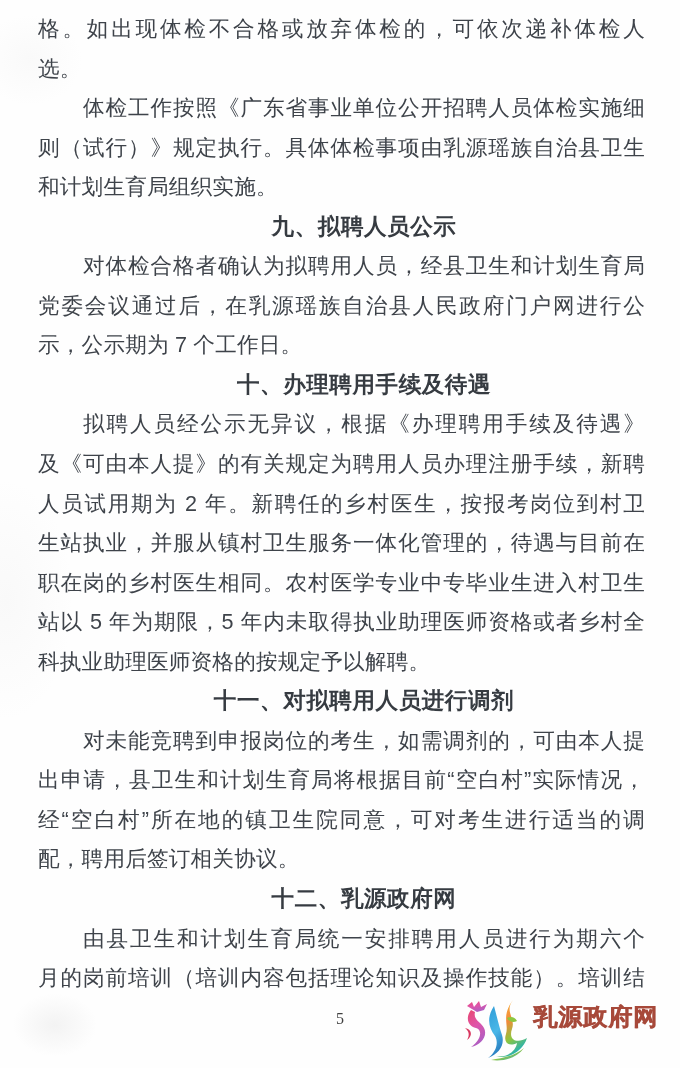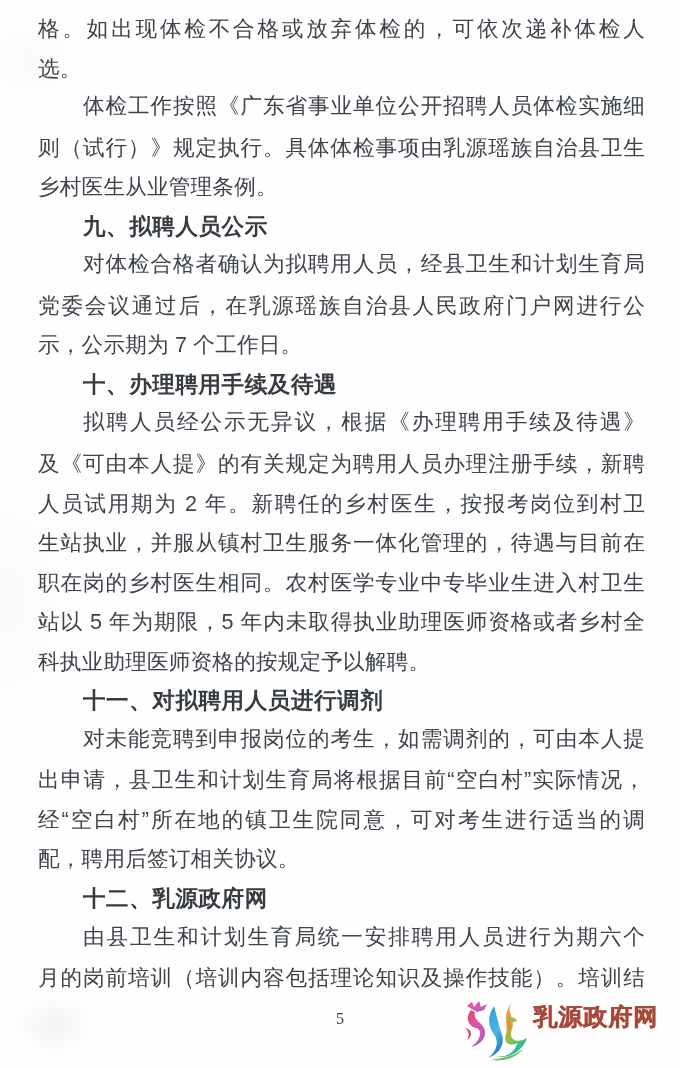--- a/index.html
+++ b/index.html
@@ -26,27 +26,27 @@
     box-sizing:border-box;
     white-space:nowrap;
     letter-spacing:0.2px;
   }
   .full{
     white-space:normal;
     text-align:justify;
     text-align-last:justify;
   }
   .end{text-align:left;}
-  .ind{padding-left:45px;font-family:Liberation Mono, monospace;}
+  .ind{padding-left:45px;}
   .head{
     font-weight:700;
     font-size:22.5px;
     color:#363b41;
     padding-left:45px;
-    text-align:left;
+    text-align:center;
     letter-spacing:0.6px;
   }
   .page-number{
     position:absolute;left:0;top:1010px;width:680px;
     text-align:center;
     font-family:"Liberation Serif",serif;
     font-size:16px;color:#3f3f3f;
   }
   .site-logo{
     position:absolute;right:8px;top:997px;
@@ -74,21 +74,21 @@
 </head>
 <body>
 
 <div class="page">
 
   <div class="doc-text">
     <div class="ln full">格。如出现体检不合格或放弃体检的，可依次递补体检人</div>
     <div class="ln end">选。</div>
     <div class="ln full ind">体检工作按照《广东省事业单位公开招聘人员体检实施细</div>
     <div class="ln full">则（试行）》规定执行。具体体检事项由乳源瑶族自治县卫生</div>
-    <div class="ln end">乡村医生从业管理条例。</div>
+    <div class="ln end">和计划生育局组织实施。</div>
     <div class="ln head">九、拟聘人员公示</div>
     <div class="ln full ind">对体检合格者确认为拟聘用人员，经县卫生和计划生育局</div>
     <div class="ln full">党委会议通过后，在乳源瑶族自治县人民政府门户网进行公</div>
     <div class="ln end">示，公示期为 7 个工作日。</div>
     <div class="ln head">十、办理聘用手续及待遇</div>
     <div class="ln full ind">拟聘人员经公示无异议，根据《办理聘用手续及待遇》</div>
     <div class="ln full">及《可由本人提》的有关规定为聘用人员办理注册手续，新聘</div>
     <div class="ln full">人员试用期为 2 年。新聘任的乡村医生，按报考岗位到村卫</div>
     <div class="ln full">生站执业，并服从镇村卫生服务一体化管理的，待遇与目前在</div>
     <div class="ln full">职在岗的乡村医生相同。农村医学专业中专毕业生进入村卫生</div>

